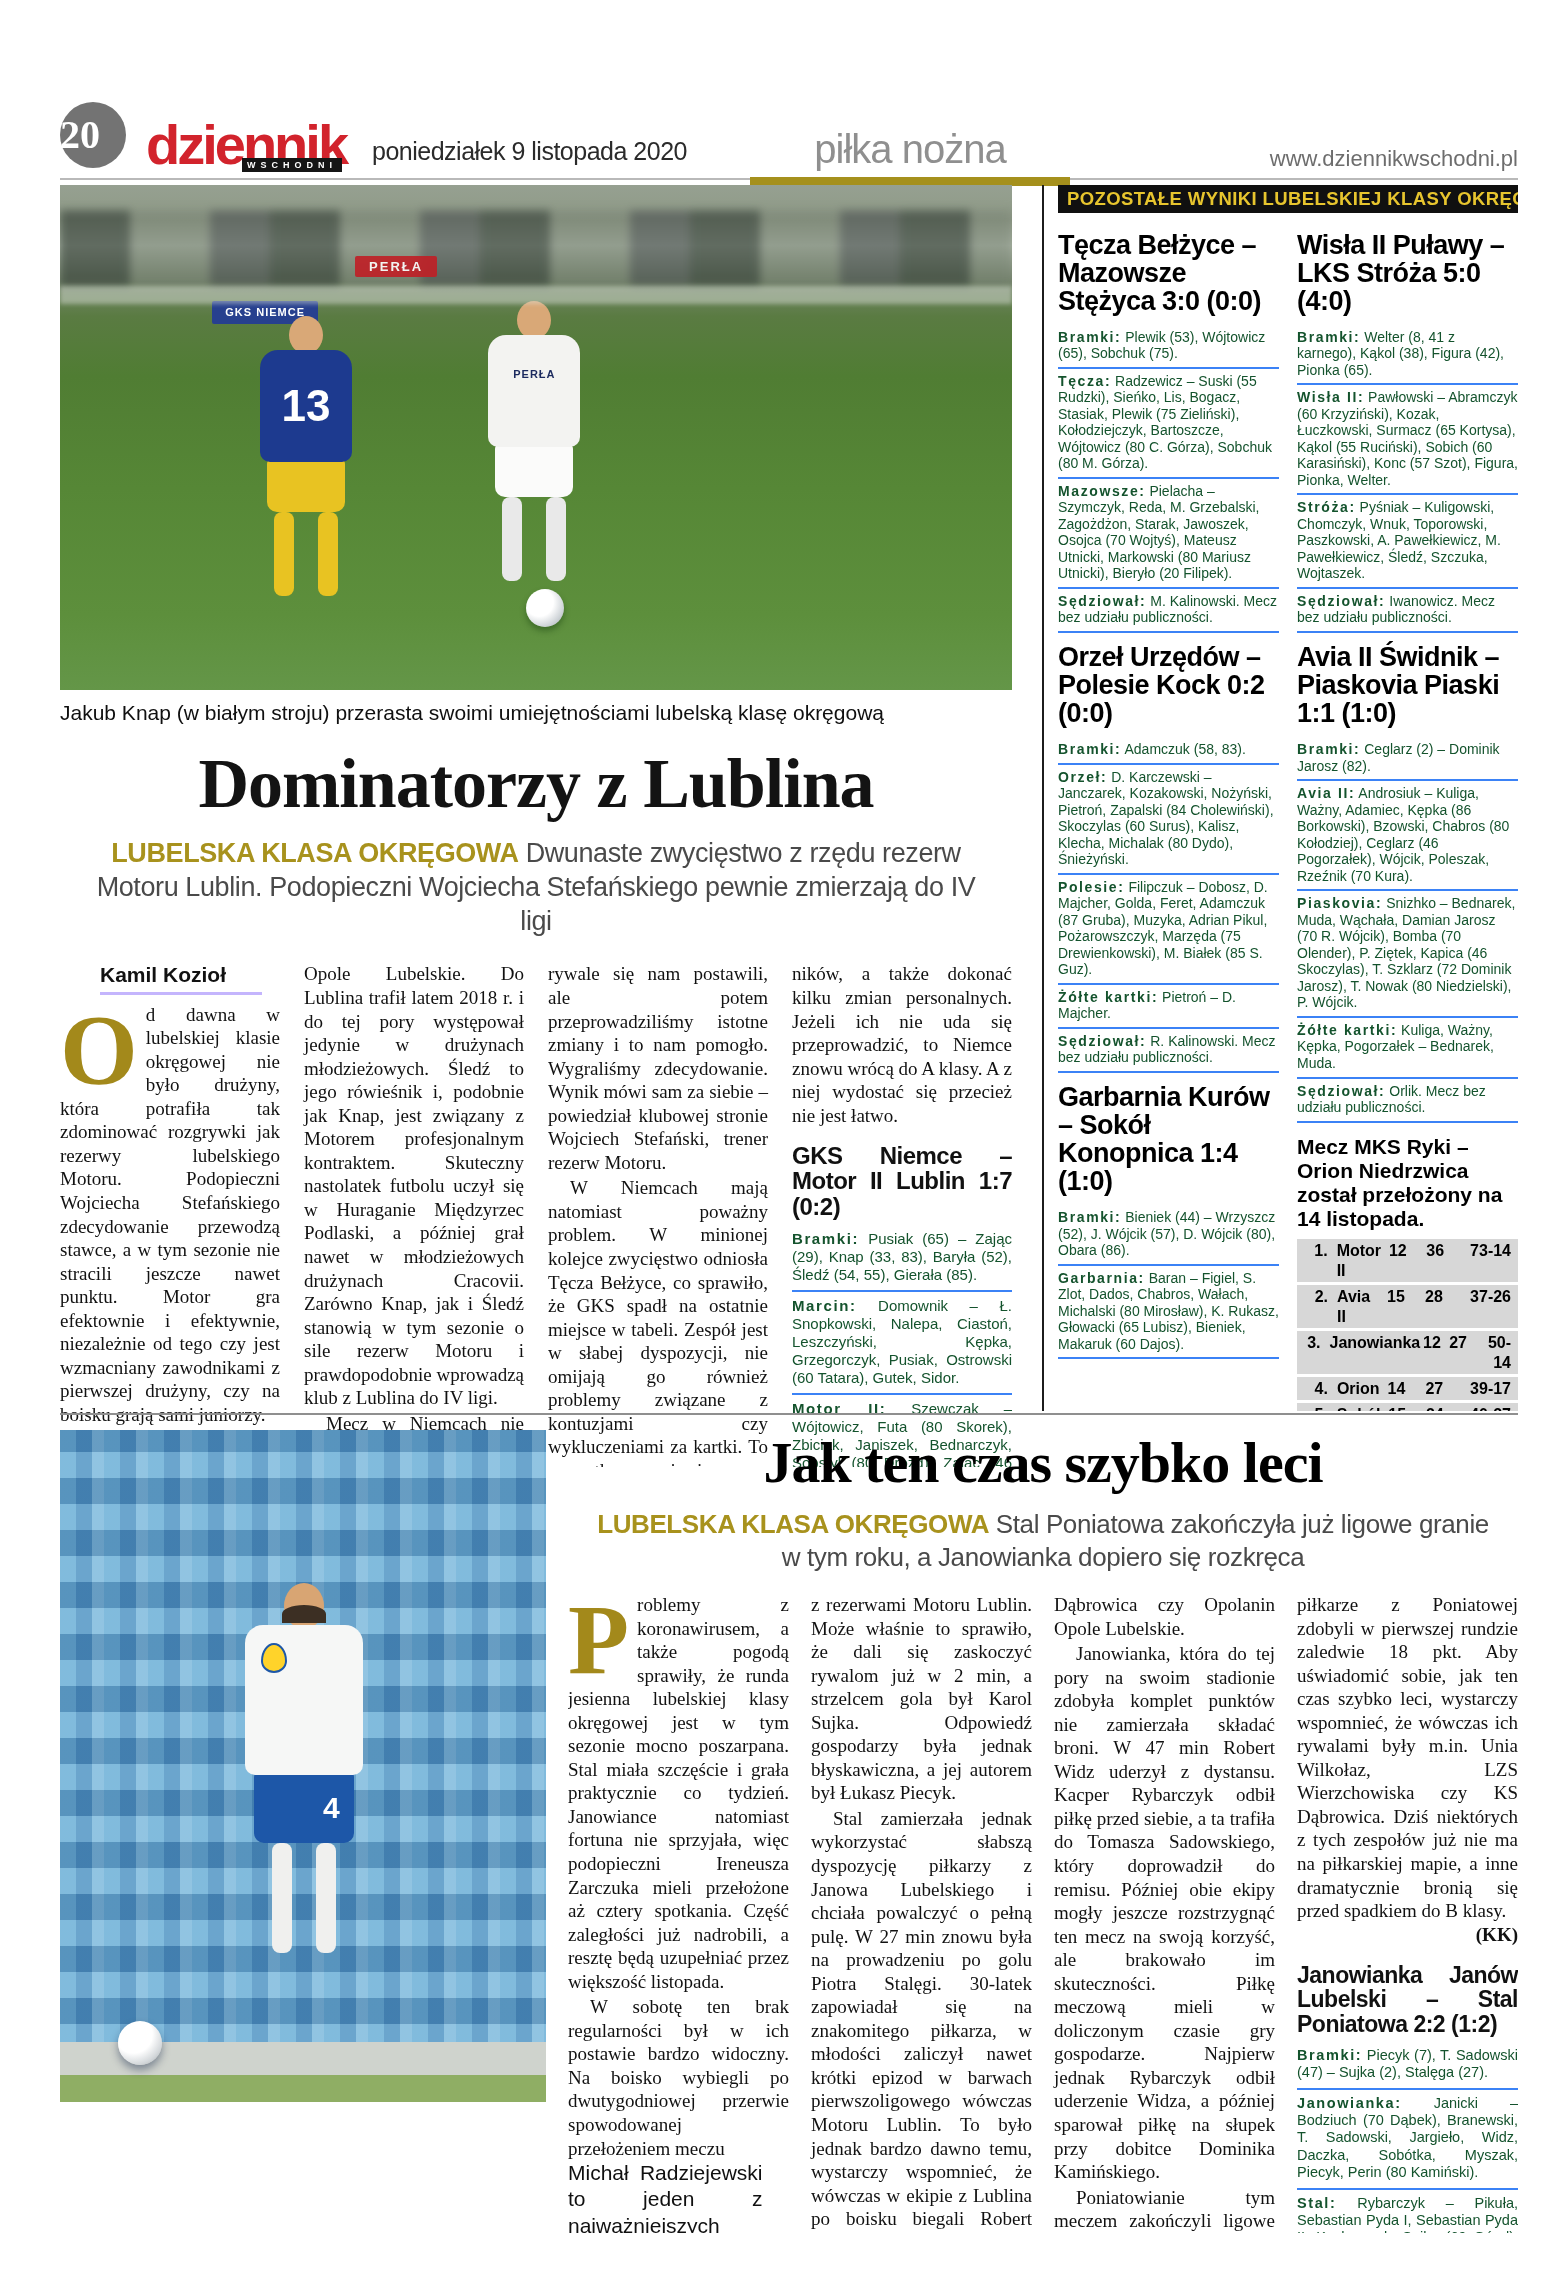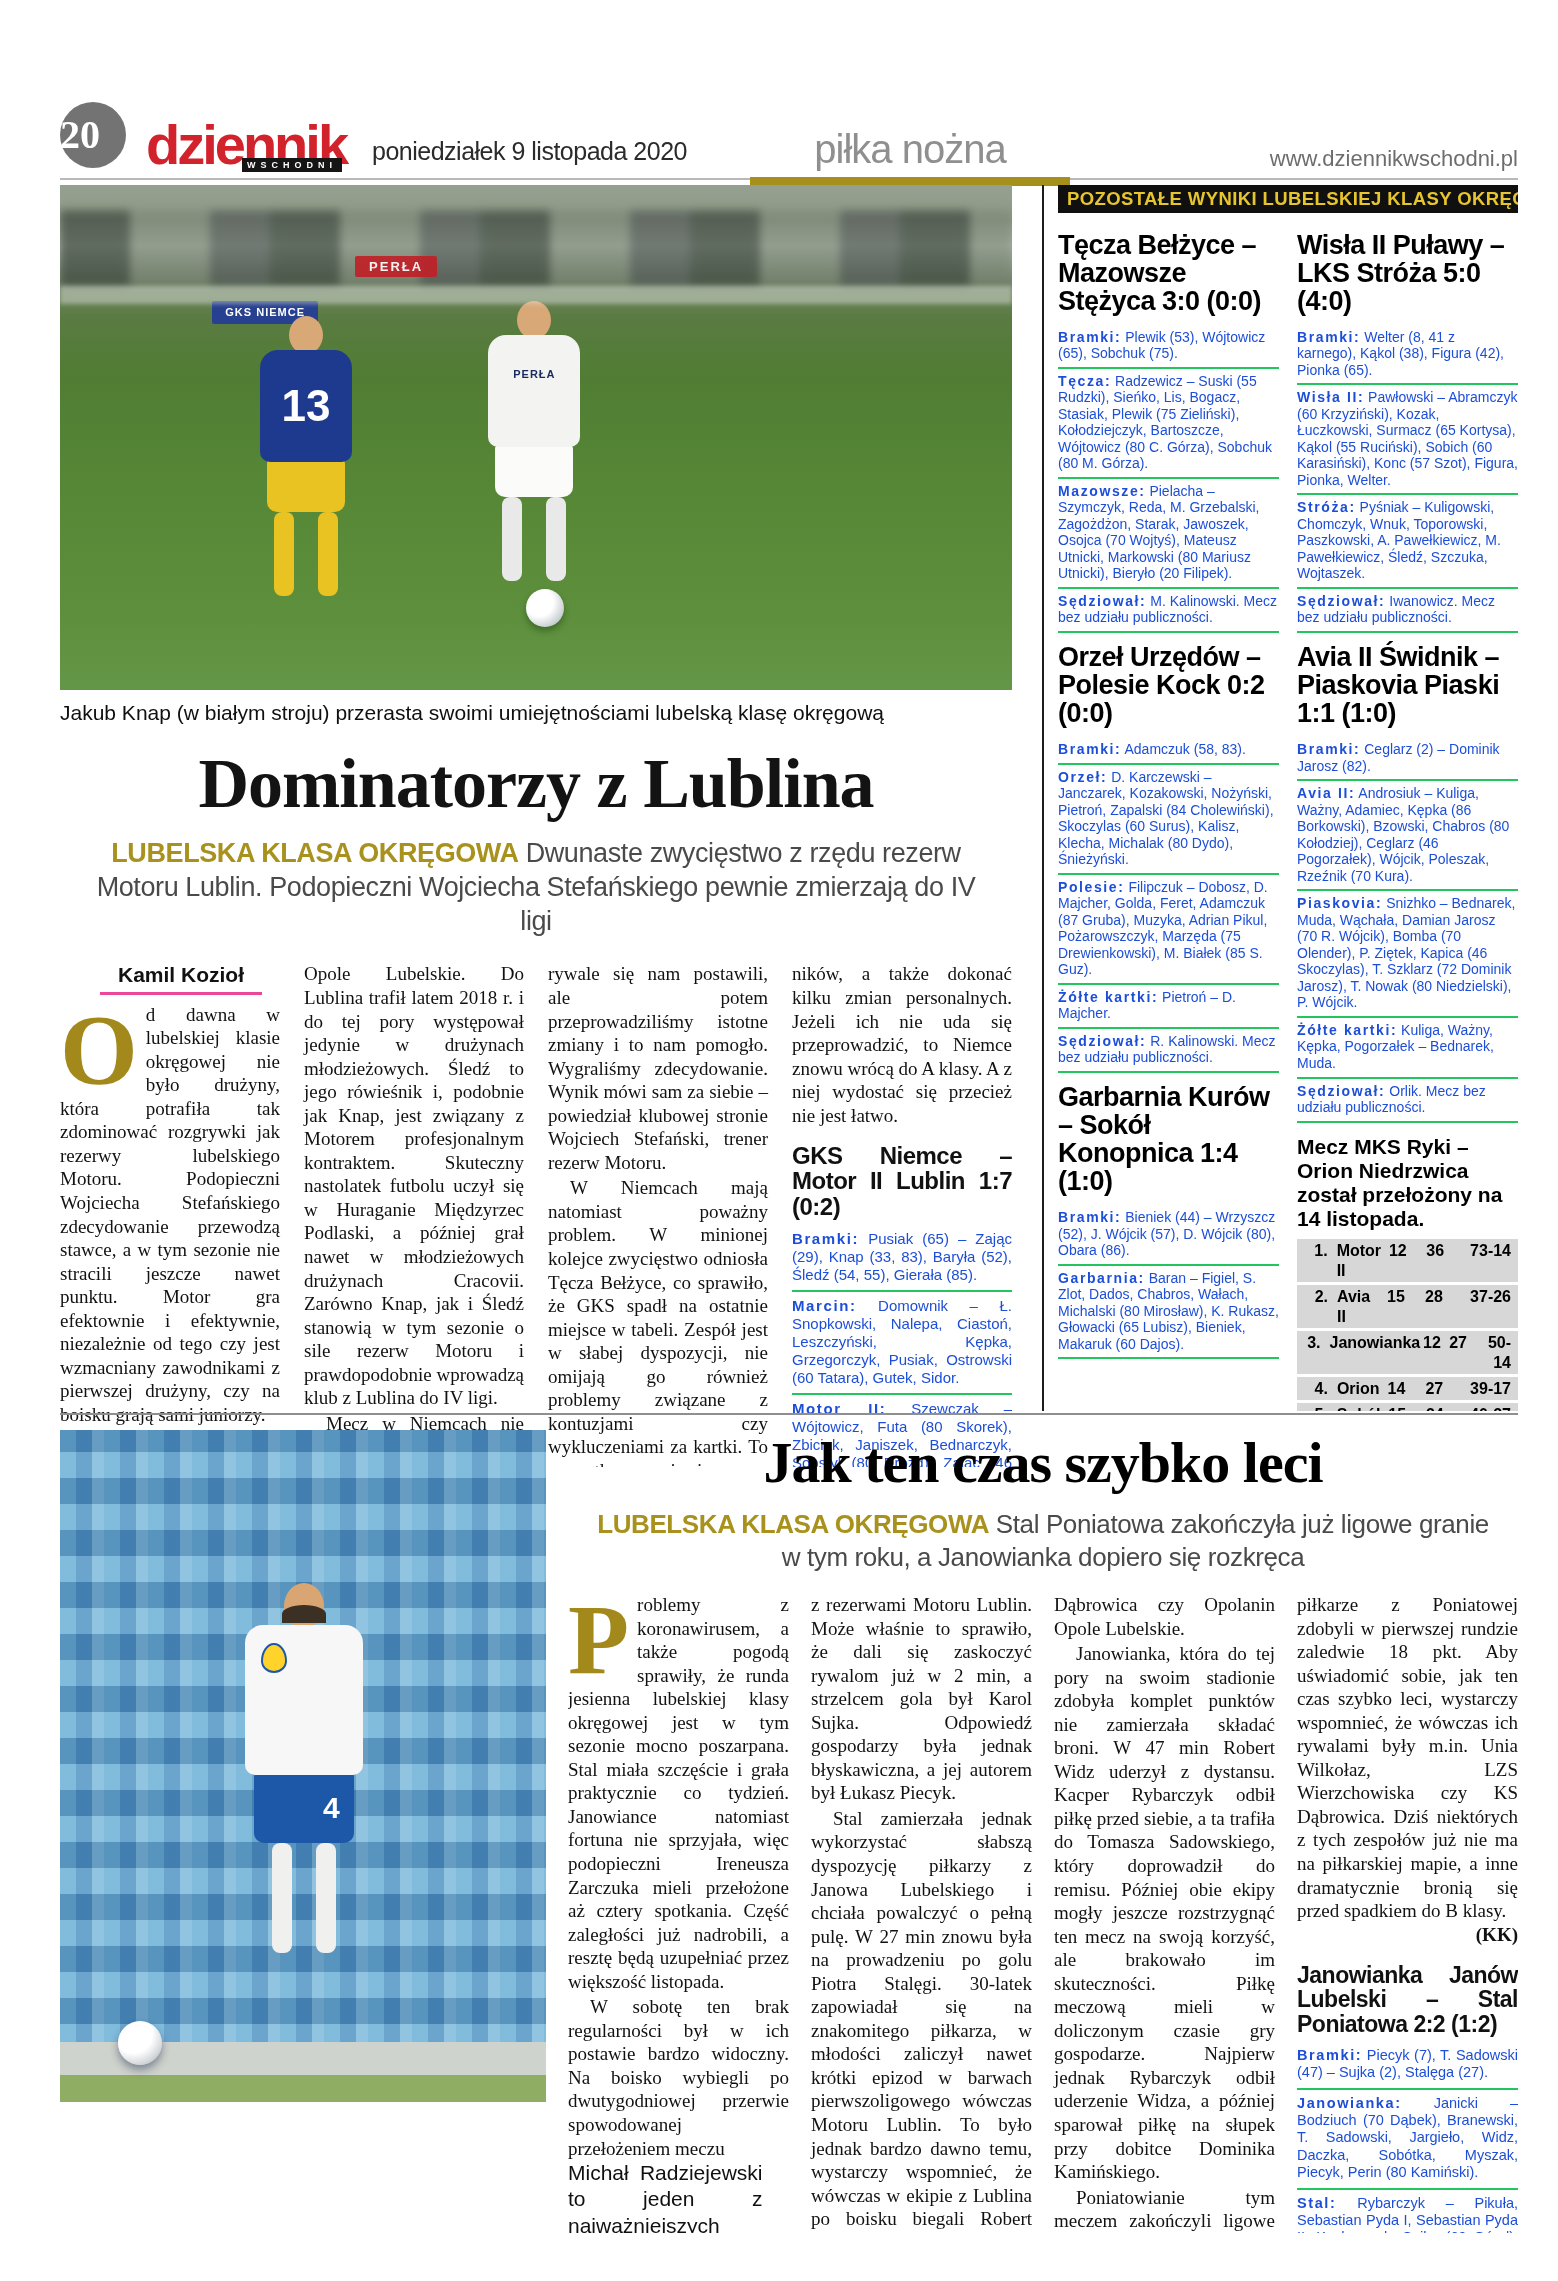--- a/index.html
+++ b/index.html
@@ -20,21 +20,21 @@
 
   
   .body-text { font:400 19px/1.24 "Liberation Serif",serif; text-align:justify; color:#111; }
   .body-text p + p { text-indent:22px; margin-top:2px; }
   .dc { float:left; font:700 100px/0.74 "Liberation Serif",serif; color:#a3891b; padding:10px 8px 0 0; }
   .kicker { color:#a8921d; font-weight:700; }
   .standfirst { text-align:center; font:400 27px/1.25 "Liberation Sans",sans-serif; color:#4a4a4a; letter-spacing:-0.4px; }
 
   
   .mr-title { font:700 24px/1.05 "Liberation Sans",sans-serif; color:#111; margin:0 0 6px; letter-spacing:-0.5px; }
-  .mr-row { font:400 15px/1.2 "Liberation Sans",sans-serif; color:#1d4ed8; border-bottom:2px solid #22c55e; padding:5px 0 6px; }
+  .mr-row { font:400 15px/1.2 "Liberation Sans",sans-serif; color:#14532d; border-bottom:2px solid #3b82f6; padding:5px 0 6px; }
   .mr-row b { letter-spacing:1.6px; }
 
   
   .sec-top { position:absolute; top:185px; left:60px; width:952px; }
   .photo-top { position:relative; height:505px; overflow:hidden;
     background:linear-gradient(180deg,#96a091 0%,#8e9a86 7%,#a7b3a2 12%,#77876e 19%,#5a7b42 26%,#507d33 38%,#568736 60%,#5d8f3c 85%,#649648 100%); }
   .photo-top::before { content:""; position:absolute; top:5%; left:0; right:0; height:15%;
     background:repeating-linear-gradient(90deg,rgba(40,50,45,.55) 0 70px,rgba(110,118,108,.35) 70px 150px,rgba(60,64,70,.5) 150px 210px); filter:blur(4px); }
   .photo-top::after { content:""; position:absolute; top:20%; left:0; right:0; height:18px; background:rgba(225,228,222,.45); filter:blur(2px); }
   .ad-board { position:absolute; top:14%; left:31%; background:#c01f26; color:#fff; font:700 13px/1 "Liberation Sans",sans-serif; letter-spacing:2px; padding:4px 14px; border-radius:2px; opacity:.9; }
@@ -55,21 +55,21 @@
   .pl-white .p-shorts { background:#fbfbfa; }
   .pl-white .p-leg { background:#e9e9e9; }
   .chest-logo { position:absolute; top:34px; left:50%; transform:translateX(-50%); color:#1b2a5e; font:700 11px/1 "Liberation Sans",sans-serif; letter-spacing:1px; }
   .ball { position:absolute; left:49%; top:80%; width:38px; height:38px; border-radius:50%;
     background:radial-gradient(circle at 35% 35%, #ffffff 0 40%, #cfd4d8 70%, #9aa1a6 100%); box-shadow:0 4px 6px rgba(0,40,0,.35); }
   .caption1 { margin:10px 0 24px; font:400 21px/1.2 "Liberation Sans",sans-serif; color:#101010; }
   .headline1 { text-align:center; font:700 70px/1 "Liberation Serif",serif; color:#131313; letter-spacing:-1px; margin-bottom:18px; }
   .sf1 { width:96%; margin:0 auto 24px; }
   .cols1 { display:flex; gap:24px; height:505px; overflow:hidden; }
   .col { flex:1; min-width:0; }
-  .byline { text-align:center; font:700 21px/1.2 "Liberation Sans",sans-serif; border-bottom:3px solid #ec4899; padding:0 0 4px; margin:0 18px 8px 40px; }
+  .byline { font:700 21px/1.2 "Liberation Sans",sans-serif; border-bottom:3px solid #c4b5fd; padding:0 0 4px; margin:0 18px 8px 40px; }
   .inline-box { margin-top:16px; }
   .inline-box .mr-row { font-size:15px; }
 
   
   .sidebar { position:absolute; top:185px; left:1042px; width:476px; height:1226px; border-left:2px solid #1c1c1c; padding-left:14px; overflow:hidden; }
   .banner { display:inline-block; background:#101010; color:#e7c52e; font:700 18.5px/1 "Liberation Sans",sans-serif; letter-spacing:.4px; padding:5px 9px 4px; margin-bottom:8px; white-space:nowrap; }
   .side-cols { display:flex; gap:18px; }
   .side-col { flex:1; min-width:0; }
   .side-match h2 { font:700 27px/1.04 "Liberation Sans",sans-serif; letter-spacing:-0.5px; margin:10px 0 10px; }
   .side-match .mr-row { font-size:14px; line-height:1.18; padding:4px 0 5px; }

